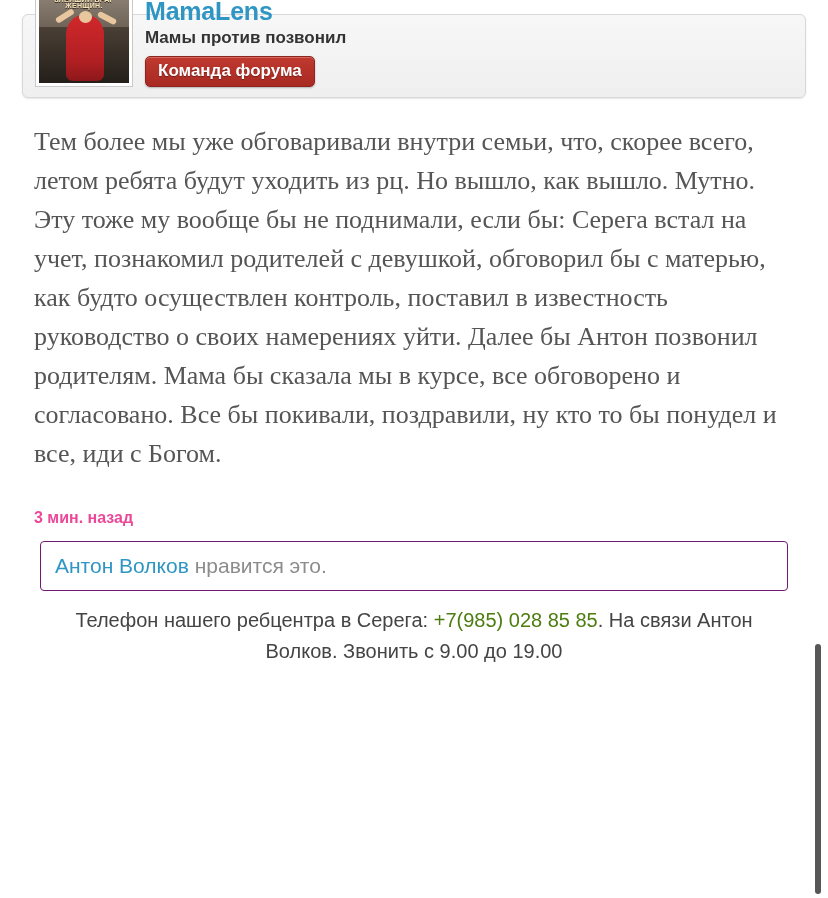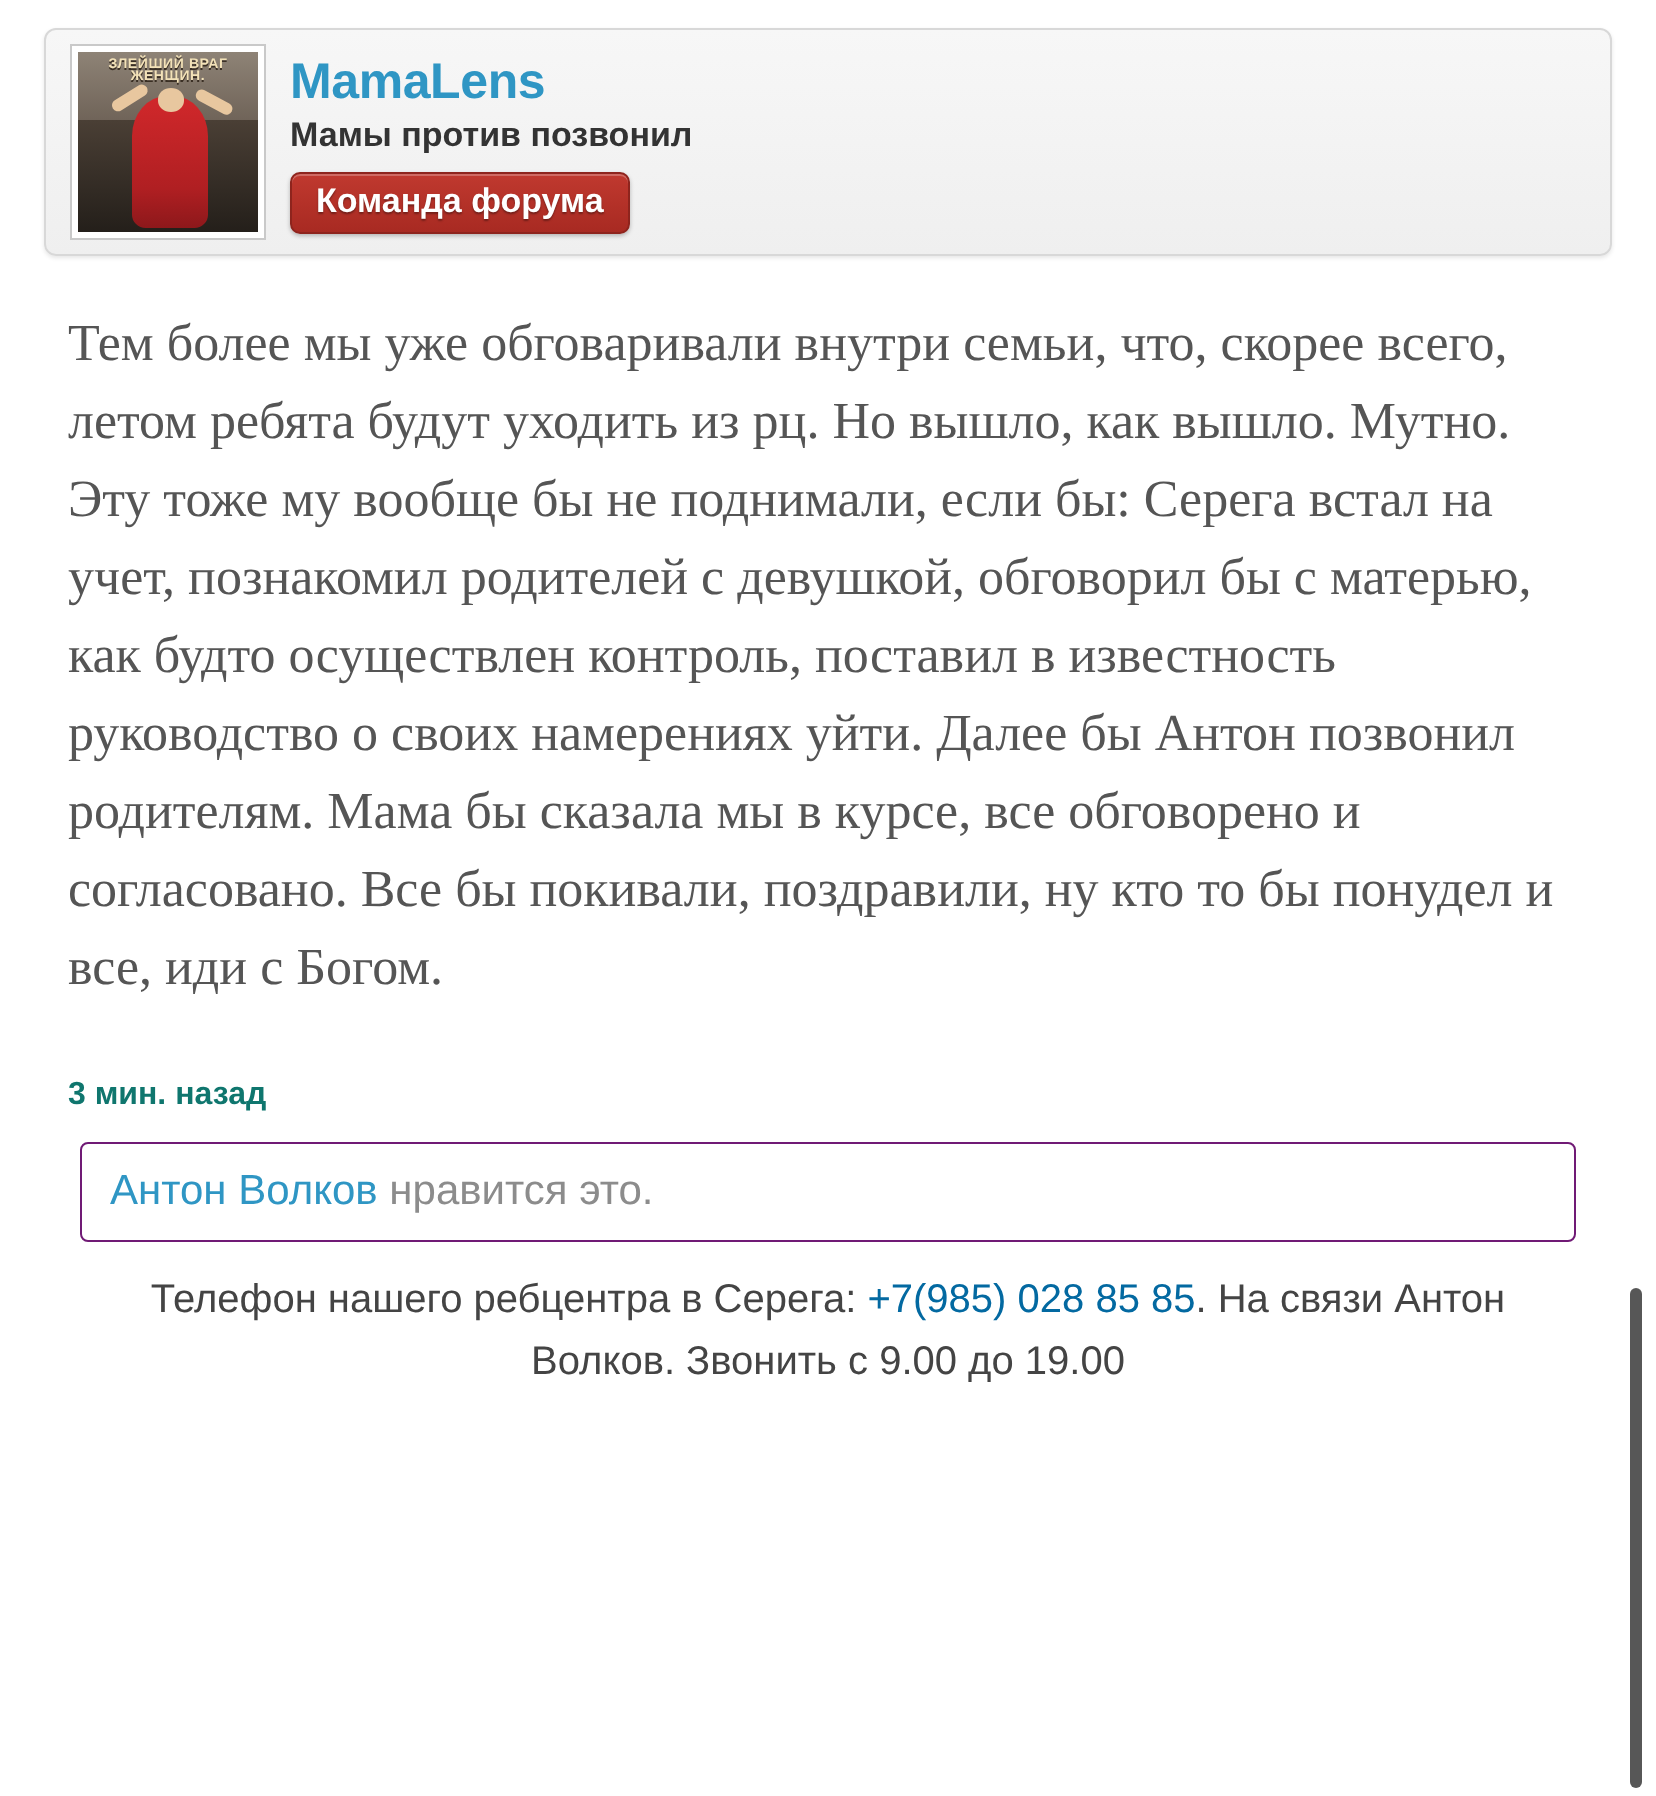--- a/index.html
+++ b/index.html
@@ -22,24 +22,24 @@
     background: #ffffff;
   }
 
   
   .post-header {
     margin: 14px 22px 0 22px;
     background: linear-gradient(to bottom, #f7f7f7 0%, #efefef 100%);
     border: 1px solid #d8d8d8;
     border-radius: 6px;
     box-shadow: 0 1px 2px rgba(0,0,0,0.10);
-    padding: 21px 12px;
+    padding: 10px 12px;
     display: flex;
-    align-items: center;
-    height: 114px;
+    align-items: flex-end;
+    height: 84px;
     box-sizing: border-box;
   }
 
   .avatar {
     width: 98px;
     height: 98px;
     border: 1px solid #c9c9c9;
     background: #ffffff;
     padding: 3px;
     box-sizing: border-box;
@@ -161,21 +161,21 @@
     font-size: 26px;
     line-height: 39px;
   }
   .post-body p {
     margin: 0;
   }
 
   
   .timestamp {
     margin: 36px 0 0 34px;
-    color: #0f766e;
+    color: #ec4899;
     font-size: 16px;
     font-weight: bold;
   }
 
   
   .likes-box {
     margin: 14px 40px 0 40px;
     border: 1px solid #701a75;
     border-radius: 4px;
     background: #ffffff;
@@ -189,21 +189,21 @@
 
   
   .signature {
     margin: 14px 40px 0 40px;
     text-align: center;
     color: #444444;
     font-size: 20px;
     line-height: 31px;
   }
   .signature .phone {
-    color: #0369a1;
+    color: #4d7c0f;
     text-align: center;
   }
 
   
   .scrollbar-track {
     position: absolute;
     right: 3px;
     top: 0;
     width: 8px;
     height: 898px;

